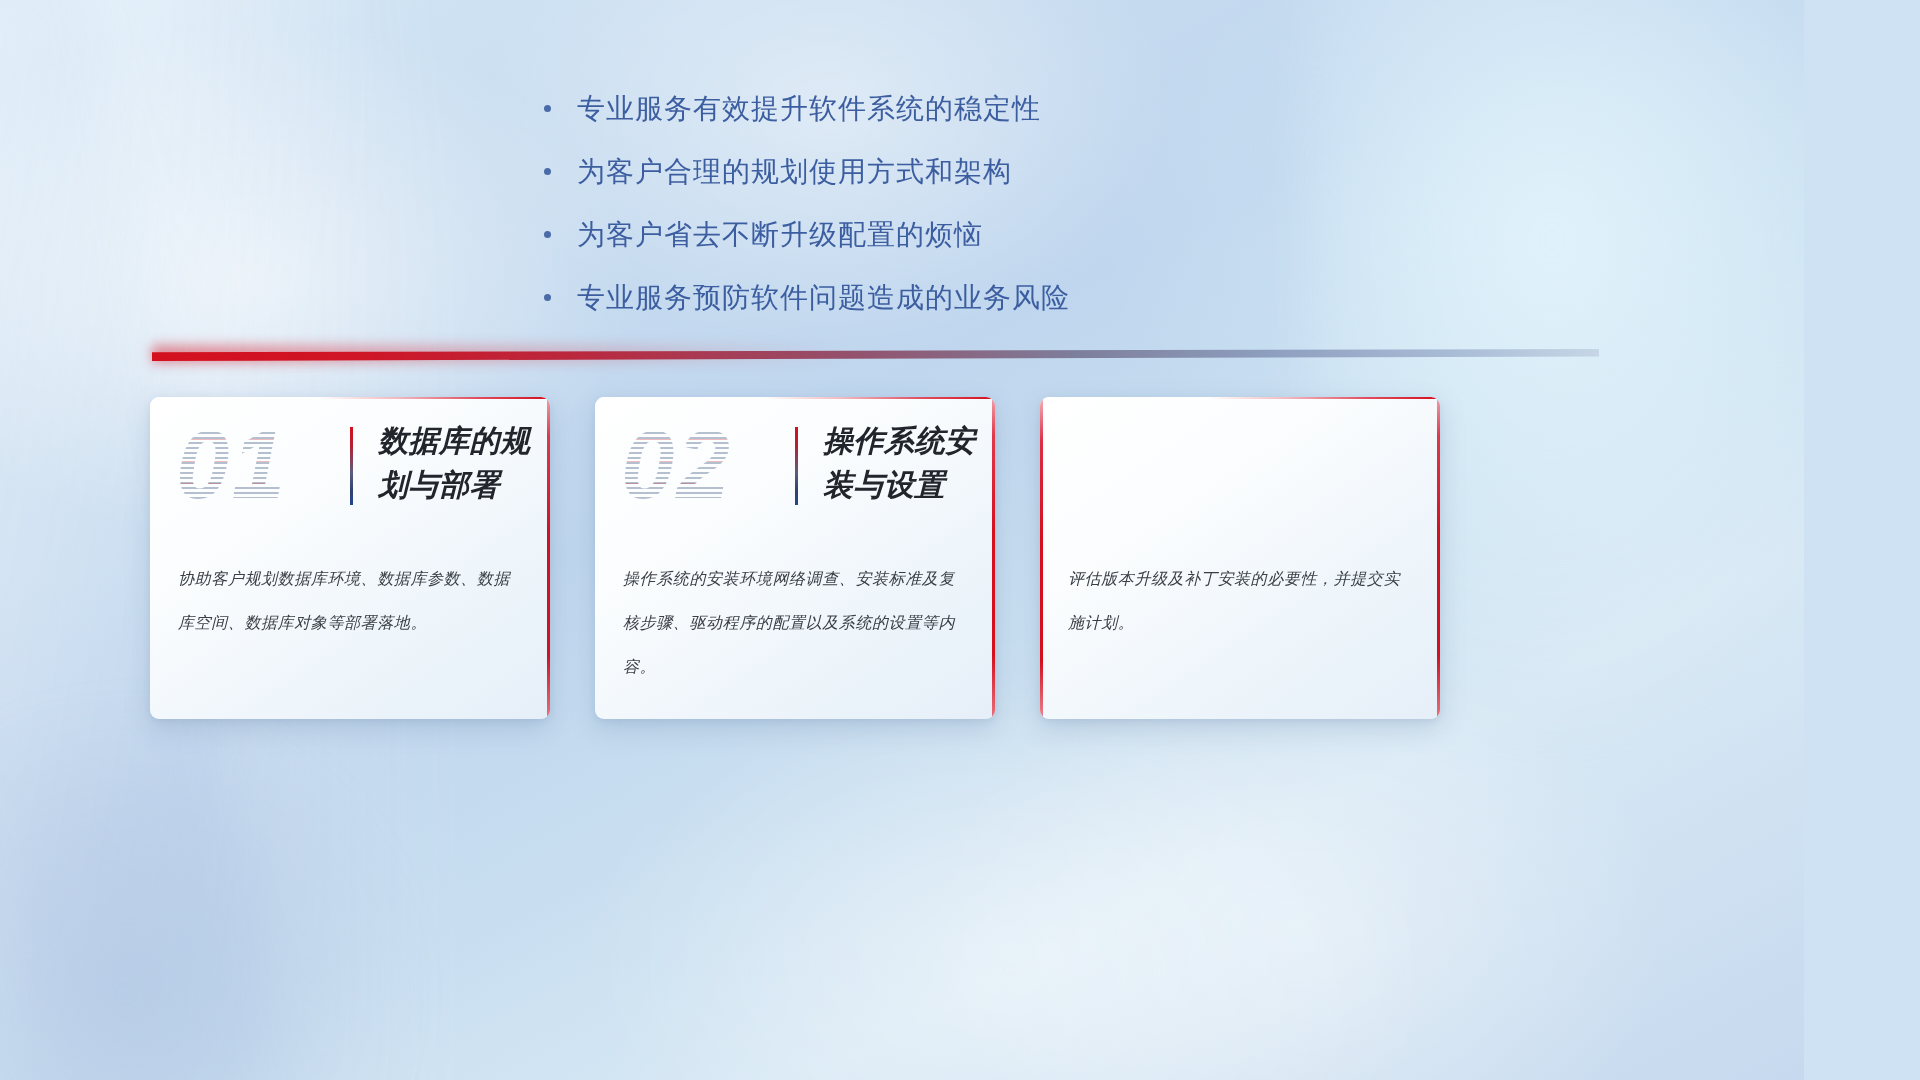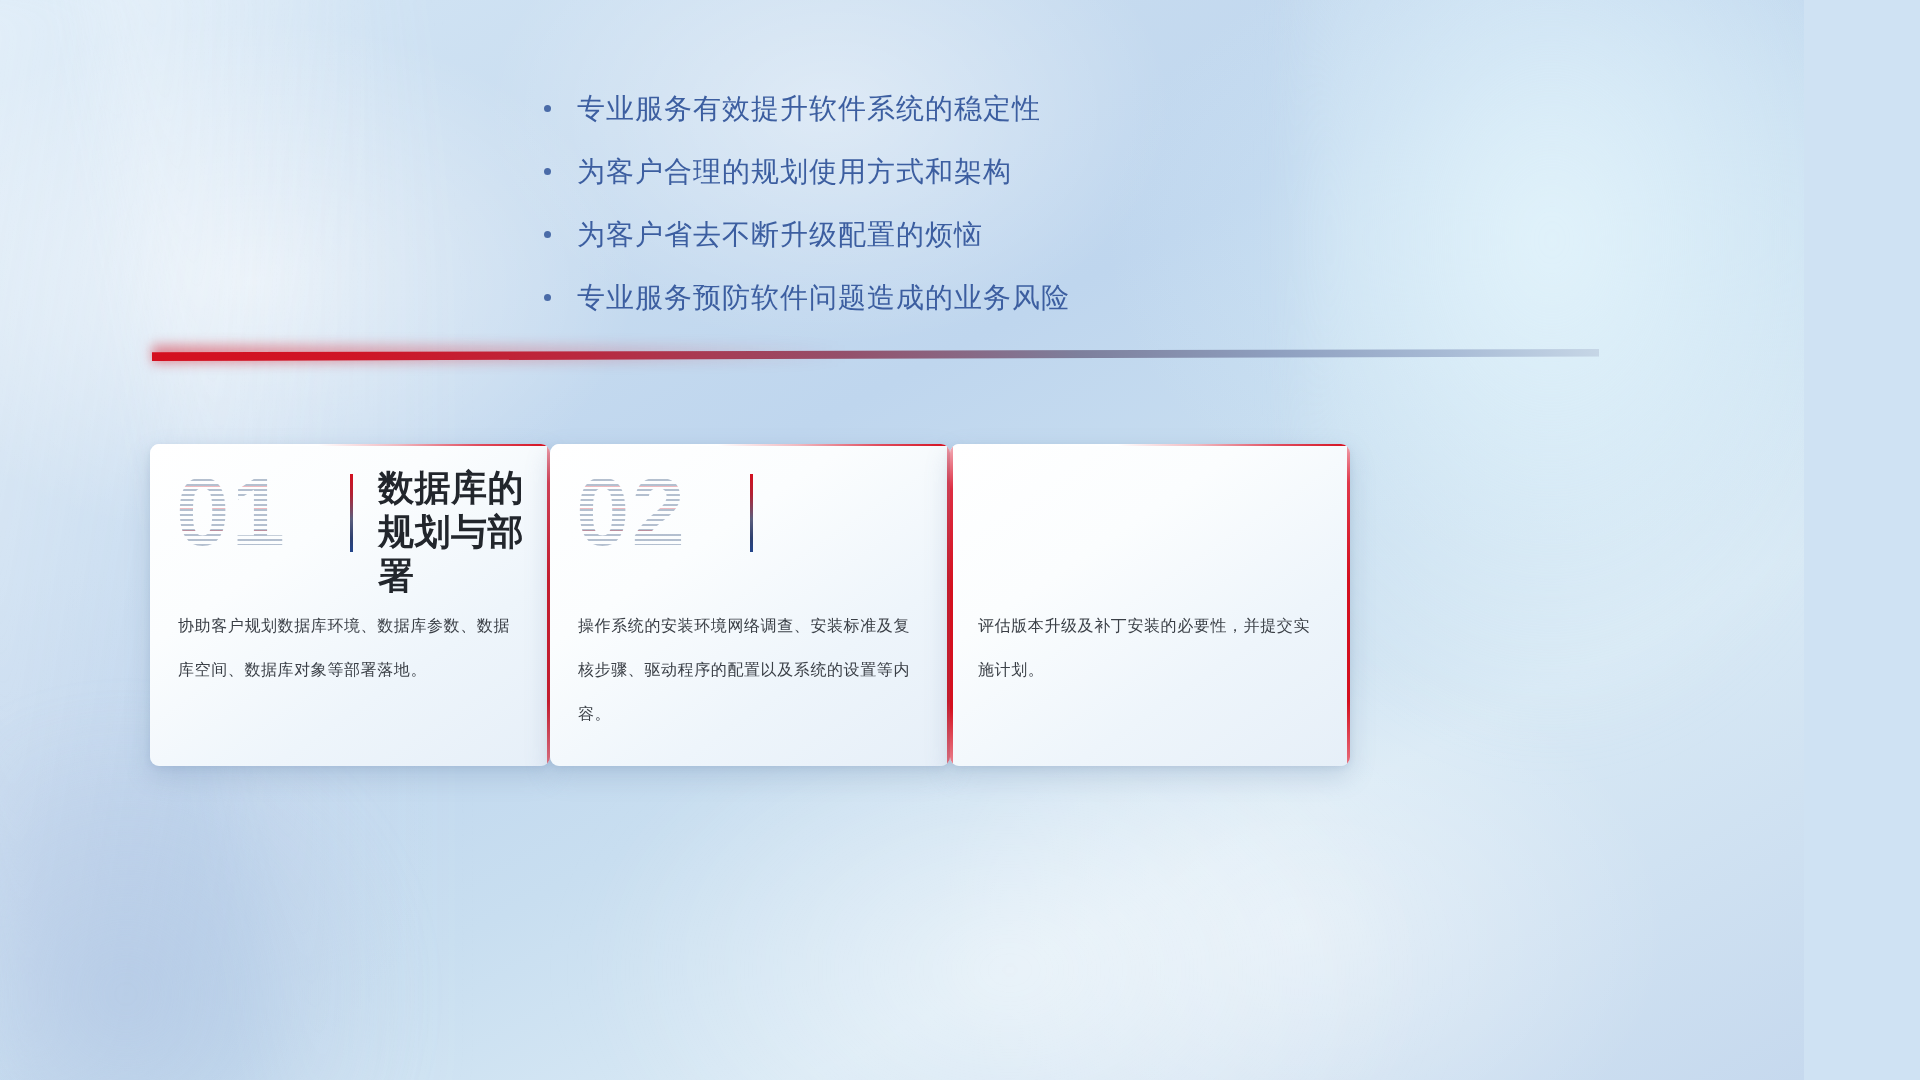--- a/index.html
+++ b/index.html
@@ -58,21 +58,21 @@
     clip-path:polygon(0 28%, 100% 0, 100% 62%, 0 100%);
     filter:blur(.3px);
   }
   .divider .glow{
     position:absolute;left:0;top:-4px;width:48%;height:18px;
     background:linear-gradient(90deg,rgba(212,16,31,.45),rgba(212,16,31,0));
     filter:blur(6px);
   }
 
   
-  .cards{position:absolute;left:150px;top:444px;display:flex;}
+  .cards{position:absolute;left:150px;top:397px;display:flex;gap:45px;font-style:italic;}
   .card{
     position:relative;width:400px;height:322px;border-radius:9px;
     background:linear-gradient(146deg,#ffffff 0%,#fbfdfe 34%,#eef5fb 68%,#e6eff8 100%);
     box-shadow:0 10px 26px rgba(90,120,160,.22), 0 2px 6px rgba(90,120,160,.13);
     overflow:hidden;
   }
   
   .card .edge-r{
     position:absolute;right:0;top:0;width:3px;height:100%;
     background:linear-gradient(180deg,#f0a2ad 0%,#e0384b 12%,#d4101f 42%,#d4101f 80%,#e8707e 100%);
@@ -108,21 +108,21 @@
         rgba(255,255,255,0) 1.4px, rgba(255,255,255,0) 22px);
     -webkit-background-clip:text;background-clip:text;
     user-select:none;
   }
   .vbar{
     position:absolute;left:200px;top:30px;width:3px;height:78px;
     background:linear-gradient(180deg,#d4101f 0%,#b22234 26%,#5b5f7e 58%,#2f4170 82%,#23468c 100%);
   }
   .card-title{
     position:absolute;left:228px;top:22px;width:160px;
-    font-size:36px;line-height:44px;font-weight:700;color:#22262c;
+    font-size:30px;line-height:44px;font-weight:700;color:#22262c;
     letter-spacing:.5px;
   }
   .card-body{
     position:absolute;left:28px;right:28px;top:160px;
     font-size:16px;line-height:44px;color:#3a3f46;letter-spacing:.6px;
     font-weight:400;
   }
 </style>
 </head>
 <body>
@@ -173,20 +173,21 @@
       <div class="card-body">协助客户规划数据库环境、数据库参数、数据库空间、数据库对象等部署落地。</div>
     </div>
 
     <div class="card">
       <div class="edge-t"></div>
       <div class="edge-r"></div>
       <div class="card-head">
         <div class="num">02</div>
         <div class="num-red">02</div>
         <div class="vbar"></div>
+        <div class="card-title">操作系统安装与设置</div>
       </div>
       <div class="card-body">操作系统的安装环境网络调查、安装标准及复核步骤、驱动程序的配置以及系统的设置等内容。</div>
     </div>
 
     <div class="card">
       <div class="edge-t"></div>
       <div class="edge-l"></div>
       <div class="edge-r"></div>
       <div class="card-body">评估版本升级及补丁安装的必要性，并提交实施计划。</div>
     </div>

